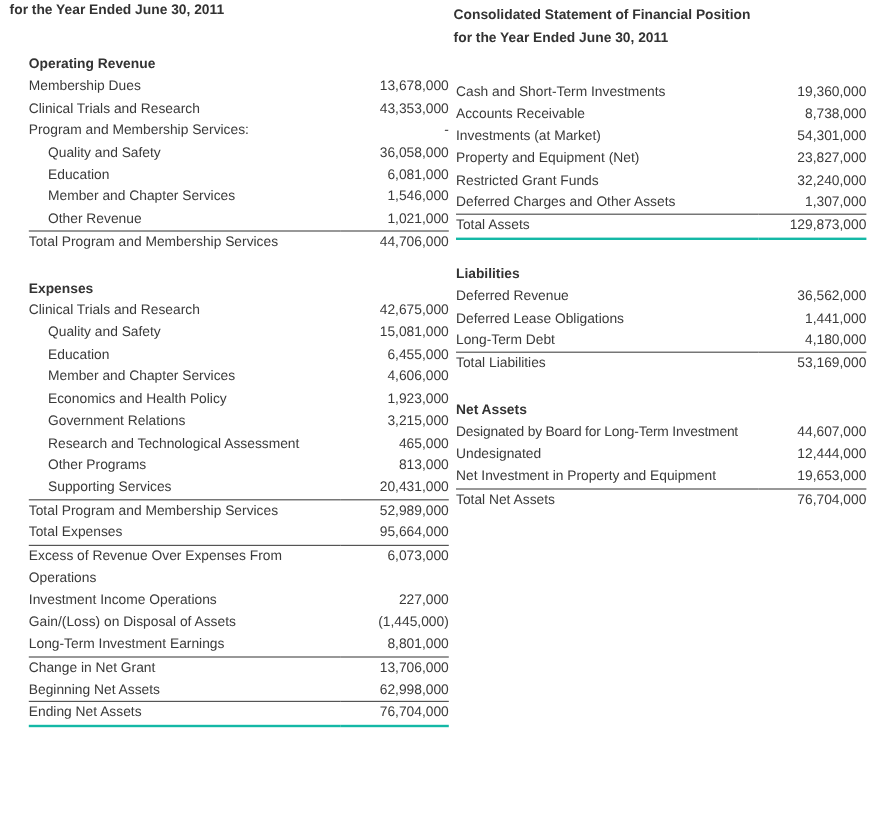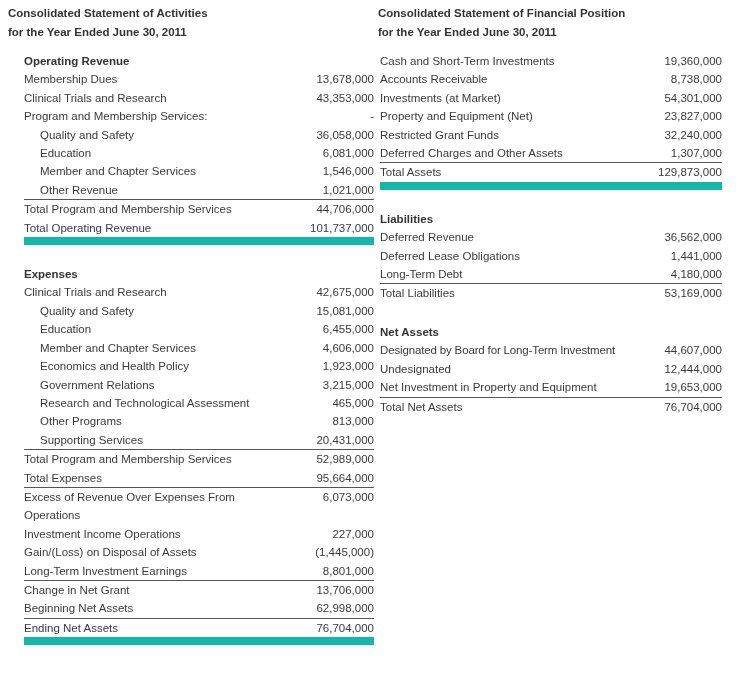--- a/index.html
+++ b/index.html
@@ -34,21 +34,21 @@
     font-size: 11.5px;
     font-weight: bold;
     line-height: 19px;
     color: #333333;
     white-space: nowrap;
   }
   .stmt-title .line1 { display: block; padding-top: 4px; }
   .stmt-title .line2 { display: block; }
 
   .tbl {
-    margin-top: 10px;
+    margin-top: 26px;
     width: 100%;
     border-collapse: collapse;
     table-layout: fixed;
   }
   .left .tbl  { width: 350px; margin-left: 16px; }
   .right .tbl { width: 342px; margin-left: 2px; }
 
   .tbl td {
     font-size: 11.5px;
     line-height: 18.4px;
@@ -72,36 +72,35 @@
 
   
   td.ind0 { padding-left: 0px; }
   td.ind1 { padding-left: 16px; }
 
   
   tr.gap td { height: 20px; line-height: 20px; font-size: 0; }
 
   
   tr.rule-top > td { border-top: 1px solid #555555; }
-  tr.rule-bottom-heavy > td { border-bottom: 8px solid #14b8a6; }
+  tr.rule-bottom-heavy > td { border-bottom: 2px solid #14b8a6; }
 
   
   tr.wrap td.label { white-space: normal; line-height: 18.4px; }
   tr.wrap td { vertical-align: top; }
 
   .nowrap-tight { letter-spacing: -0.15px; }
 </style>
 </head>
 <body>
 
 <div class="page">
 
   <div class="statement left">
     <div class="stmt-title">
-      <span class="line1">Consolidated Statement of Activities</span>
       <span class="line2">for the Year Ended June 30, 2011</span>
     </div>
     <table class="tbl">
       <tbody>
           <tr class="section">
             <td class="label ind0">Operating Revenue</td>
             <td class="value"></td>
           </tr>
           <tr class="">
             <td class="label ind0">Membership Dues</td>
@@ -128,24 +127,20 @@
             <td class="value">1,546,000</td>
           </tr>
           <tr class="">
             <td class="label ind1">Other Revenue</td>
             <td class="value">1,021,000</td>
           </tr>
           <tr class="rule-top">
             <td class="label ind0">Total Program and Membership Services</td>
             <td class="value">44,706,000</td>
           </tr>
-          <tr class="rule-bottom-heavy">
-            <td class="label ind0">Total Operating Revenue</td>
-            <td class="value">101,737,000</td>
-          </tr>
           <tr class="gap">
             <td colspan="2"></td>
           </tr>
           <tr class="section">
             <td class="label ind0">Expenses</td>
             <td class="value"></td>
           </tr>
           <tr class="">
             <td class="label ind0">Clinical Trials and Research</td>
             <td class="value">42,675,000</td>

